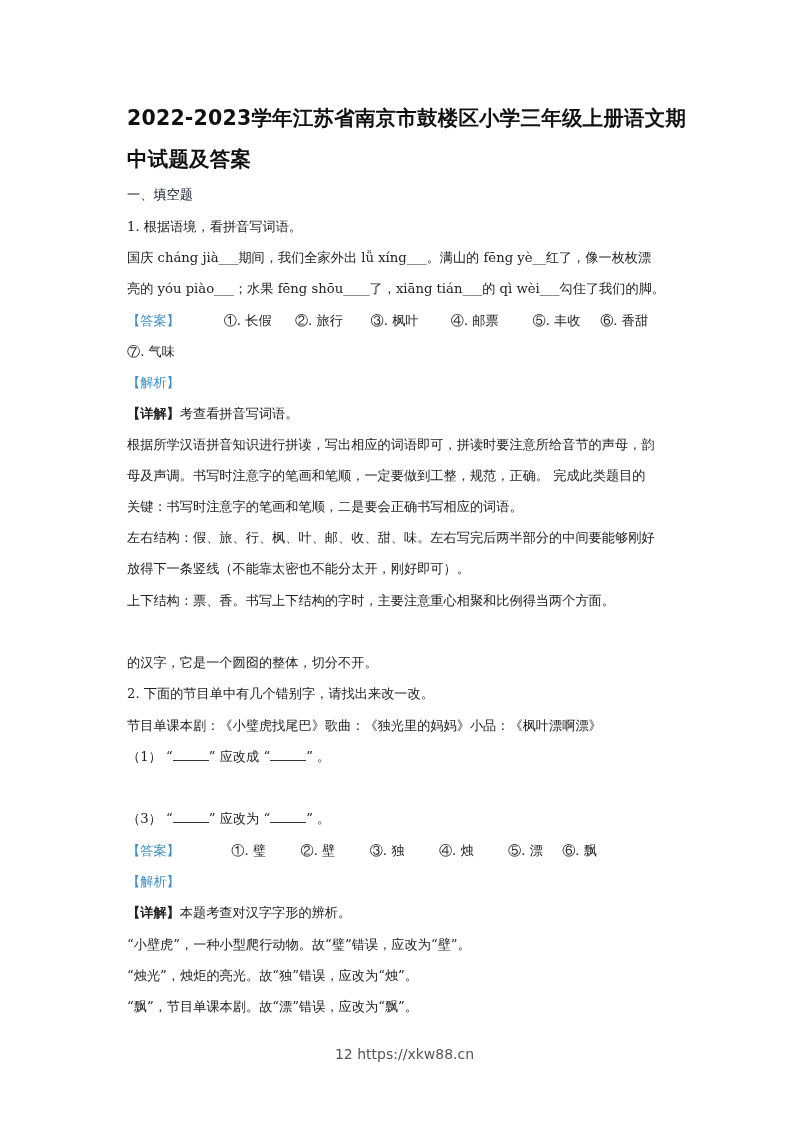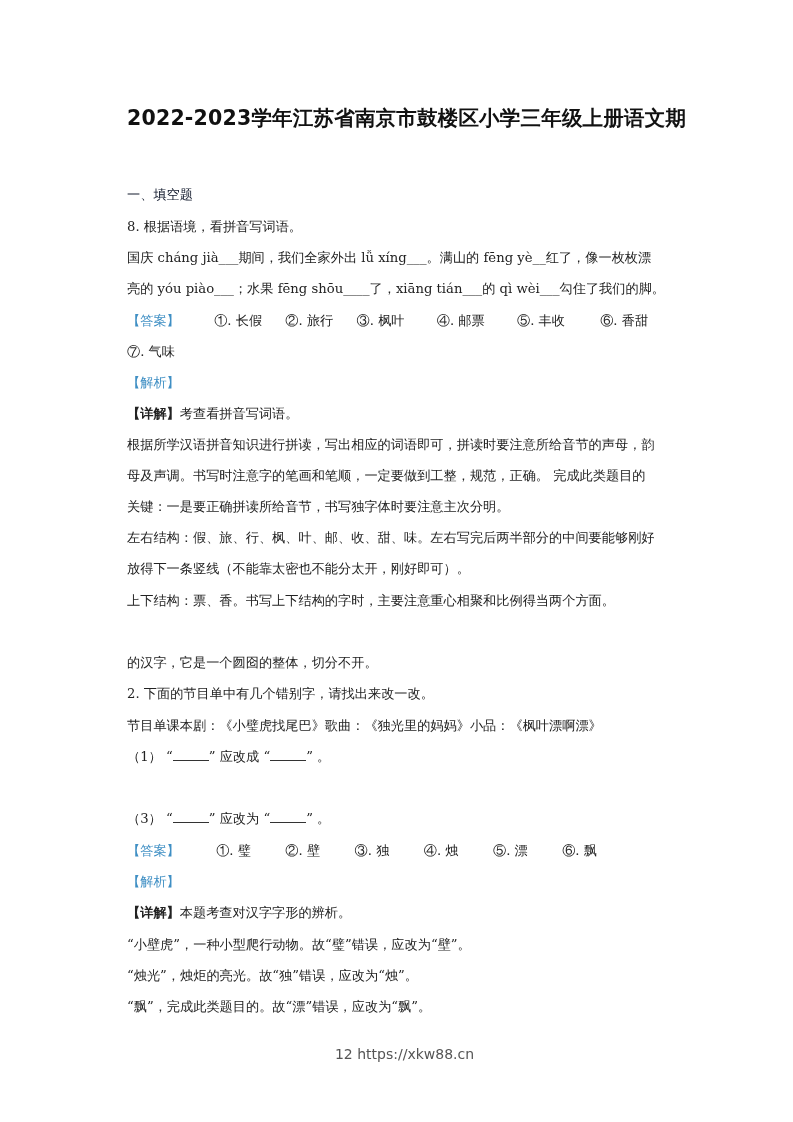--- a/index.html
+++ b/index.html
@@ -3,36 +3,37 @@
 <meta charset="utf-8">
 <style>
   html, body { margin: 0; padding: 0; background: #ffffff; }
   body { width: 793px; height: 1122px; position: relative; overflow: hidden;
          font-family: "DejaVu Serif", "Liberation Serif", serif; color: #222; }
   .page { position: absolute; left: 8px; top: 0; width: 793px; height: 924px; }
   .title { position: absolute; left: 119px; width: 560px; font-family: "DejaVu Sans", "Liberation Sans", sans-serif;
            font-weight: bold; font-size: 20.5px; color: #111; white-space: nowrap; letter-spacing: 0.2px; }
   .line { position: absolute; left: 119px; font-size: 13.2px; line-height: 18px; white-space: nowrap; color: #222; }
   .tag { color: #3f8fc4; }
-  .ans-item { display: inline-block; margin-right: 0; }
+  .ans-item { display: inline-block; margin-right: 0; text-align: center; }
   .blank { display: inline-block; border-bottom: 1px solid #333; height: 12px; vertical-align: baseline; }
   .footer { position: absolute; top: 1046px; left: 0; width: 793px; text-align: center;
             font-family: "DejaVu Sans", "Liberation Sans", sans-serif; font-size: 14px; color: #555; }
   .bold-tag { font-weight: bold; }
 </style>
 </head>
 <body>
 
 <div class="page">
 
   <div class="title" style="top:104px;">2022-2023学年江苏省南京市鼓楼区小学三年级上册语文期</div>
+  <div class="title" style="top:145px;">中试题及答案</div>
 
   <div class="line" style="top:186px; color:#0f172a;">一、填空题</div>
 
-  <div class="line" style="top:218px;">8. 根据语境，看拼音写词语。</div>
+  <div class="line" style="top:218px;">1. 根据语境，看拼音写词语。</div>
   <div class="line" style="top:249px;">国庆 cháng jià___期间，我们全家外出 lǚ xíng___。满山的 fēng yè__红了，像一枚枚漂</div>
   <div class="line" style="top:280px;">亮的 yóu piào___；水果 fēng shōu____了，xiāng tián___的 qì wèi___勾住了我们的脚。</div>
 
   <div class="line" style="top:312px;">
     <span class="tag">【答案】</span>
     <span style="display:inline-block; width:26px;"></span>
     <span class="ans-item" style="width:67px;">①. 长假</span>
     <span class="ans-item" style="width:67px;">②. 旅行</span>
     <span class="ans-item" style="width:76px;">③. 枫叶</span>
     <span class="ans-item" style="width:76px;">④. 邮票</span>
@@ -41,21 +42,21 @@
   </div>
   <div class="line" style="top:343px;">⑦. 气味</div>
 
   <div class="line tag" style="top:374px;">【解析】</div>
 
   <div class="line" style="top:405px;">
     <span class="bold-tag">【详解】</span><span>考查看拼音写词语。</span>
   </div>
   <div class="line" style="top:436px;">根据所学汉语拼音知识进行拼读，写出相应的词语即可，拼读时要注意所给音节的声母，韵</div>
   <div class="line" style="top:467px;">母及声调。书写时注意字的笔画和笔顺，一定要做到工整，规范，正确。 完成此类题目的</div>
-  <div class="line" style="top:498px;">关键：一是要正确拼读所给音节，书写独字体时要注意主次分明。</div>
+  <div class="line" style="top:498px;">关键：书写时注意字的笔画和笔顺，二是要会正确书写相应的词语。</div>
   <div class="line" style="top:529px;">左右结构：假、旅、行、枫、叶、邮、收、甜、味。左右写完后两半部分的中间要能够刚好</div>
   <div class="line" style="top:560px;">放得下一条竖线（不能靠太密也不能分太开，刚好即可）。</div>
   <div class="line" style="top:592px;">上下结构：票、香。书写上下结构的字时，主要注意重心相聚和比例得当两个方面。</div>
   <div class="line" style="top:654px;text-align:center;">的汉字，它是一个囫囵的整体，切分不开。</div>
 
   <div class="line" style="top:685px;">2. 下面的节目单中有几个错别字，请找出来改一改。</div>
   <div class="line" style="top:717px;">节目单课本剧：《小璧虎找尾巴》歌曲：《独光里的妈妈》小品：《枫叶漂啊漂》</div>
 
   <div class="line" style="top:748px;">
     <span>（1）</span>
@@ -77,16 +78,16 @@
     <span class="ans-item">⑥. 飘</span>
   </div>
 
   <div class="line tag" style="top:873px;">【解析】</div>
 
   <div class="line" style="top:904px;">
     <span class="bold-tag">【详解】</span><span>本题考查对汉字字形的辨析。</span>
   </div>
   <div class="line" style="top:936px;">“小壁虎”，一种小型爬行动物。故“璧”错误，应改为“壁”。</div>
   <div class="line" style="top:967px;">“烛光”，烛炬的亮光。故“独”错误，应改为“烛”。</div>
-  <div class="line" style="top:998px;">“飘”，完成此类题目的。故“漂”错误，应改为“飘”。</div>
+  <div class="line" style="top:998px;">“飘”，节目单课本剧。故“漂”错误，应改为“飘”。</div>
 
   <div class="footer">12 https://xkw88.cn</div>
 </div>
 
 </body></html>

